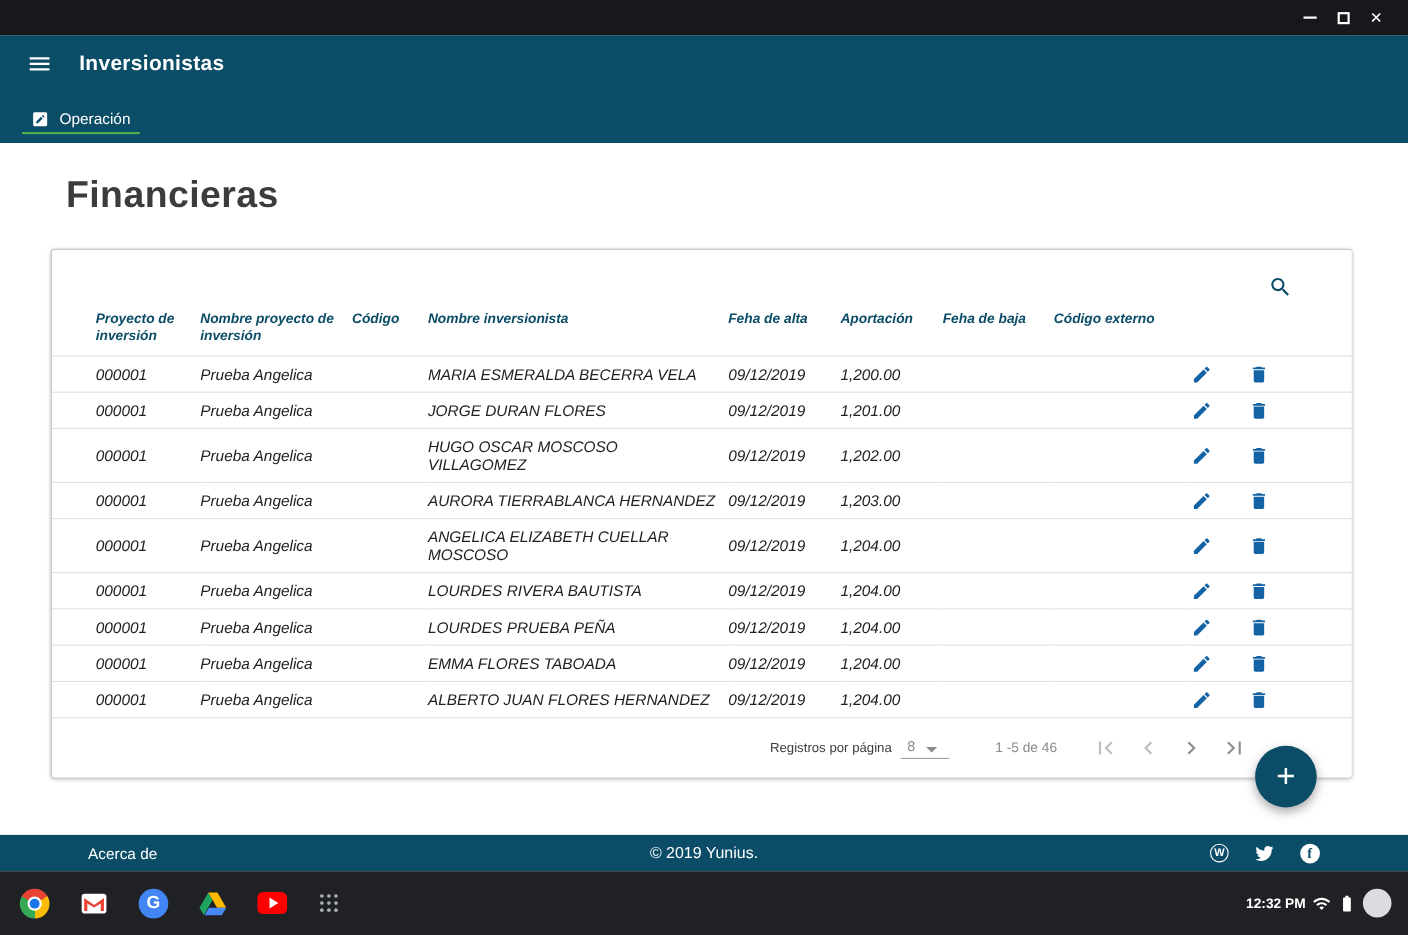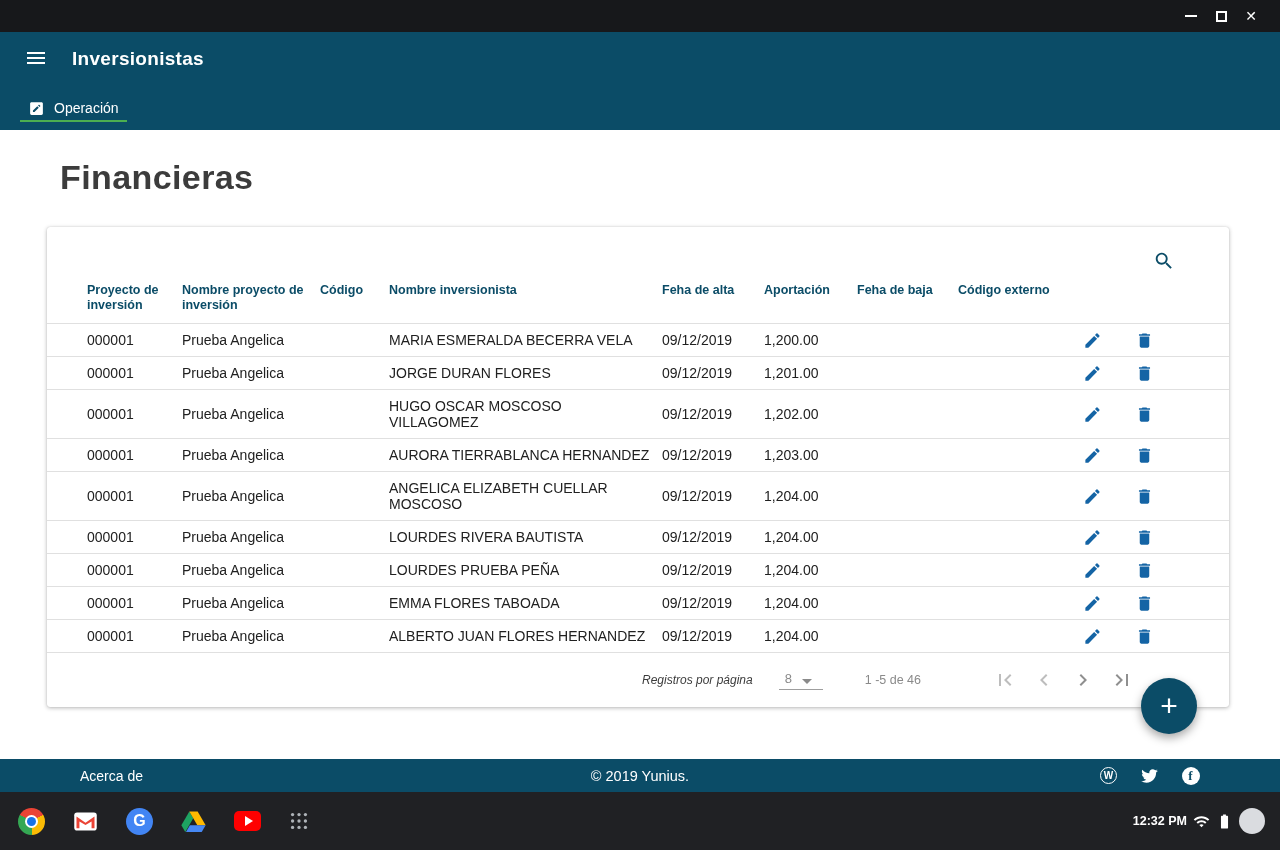--- a/index.html
+++ b/index.html
@@ -30,36 +30,36 @@
 
   
   .page-title { margin:28px 0 0 60px; font-size:34px; font-weight:bold; color:#3c3c3c; letter-spacing:.4px; }
 
   .card { margin:30px 51px 0 47px; background:#fff; border-radius:3px;
     box-shadow:0 1px 4px rgba(0,0,0,.28), 0 0 1px rgba(0,0,0,.2); position:relative; }
   .card-toolbar { height:54px; display:flex; align-items:center; justify-content:flex-end; padding:14px 52px 0 0; }
   .search-btn { background:none; border:none; cursor:pointer; width:24px; height:24px; padding:0; }
   .search-btn svg { width:22px; height:22px; fill:#0b4c67; }
 
-  table { width:100%; border-collapse:collapse; table-layout:fixed; }
+  table { width:100%; border-collapse:collapse; table-layout:fixed;font-style:italic; }
   thead th { text-align:left; vertical-align:top; font-size:12.5px; font-weight:bold; color:#0b4c67;
     padding:2px 8px 10px 0; border-bottom:1px solid #e0e0e0; line-height:15px; }
   thead th:first-child, tbody td:first-child { padding-left:40px; }
   tbody td { font-size:14px; color:#212121; padding:8px 8px 8px 0; border-bottom:1px solid #e0e0e0; line-height:16px; vertical-align:middle; }
   td.actions { padding:4px 0 4px 5px; white-space:nowrap; }
   .icon-btn { background:none; border:none; cursor:pointer; width:22px; height:22px; padding:0; vertical-align:middle; }
   .icon-btn svg { width:19px; height:19px; fill:#1464a5; }
   .icon-btn + .icon-btn { margin-left:30px; }
 
   .table-footer { display:flex; align-items:center; justify-content:flex-end; height:54px; padding-right:95px; }
-  .rpp-label { font-size:12px; color:#3c3c3c; margin-right:26px;font-style:italic; }
+  .rpp-label { font-size:12px; color:#3c3c3c; margin-right:8px; }
   .page-size { display:flex; align-items:flex-end; gap:10px; border-bottom:1px solid #9e9e9e; padding:0 2px 3px 6px; min-width:44px; cursor:pointer; }
   .page-size-value { font-size:13px; color:#8a8a8a; }
   .caret { width:0; height:0; border-left:5px solid transparent; border-right:5px solid transparent; border-top:5px solid #8a8a8a; margin-bottom:2px; }
-  .range { font-size:12.5px; color:#8a8a8a; margin-left:42px; margin-right:72px; }
+  .range { font-size:12.5px; color:#8a8a8a; margin-left:42px; margin-right:32px; }
   .pager { display:flex; gap:15px; }
   .pager button { background:none; border:none; padding:0; width:24px; height:24px; cursor:pointer; }
   .pager svg { width:24px; height:24px; }
   .pg-disabled svg { fill:#bdbdbd; }
   .pg-enabled svg { fill:#8f8f8f; }
 
   
   .fab { position:absolute; left:1141px; top:678px; width:56px; height:56px; border-radius:50%;
     background:#0b4c67; color:#fff; border:none; font-size:30px; font-weight:normal; cursor:pointer;
     display:flex; align-items:center; justify-content:center; box-shadow:0 4px 10px rgba(0,0,0,.35); z-index:6; }

